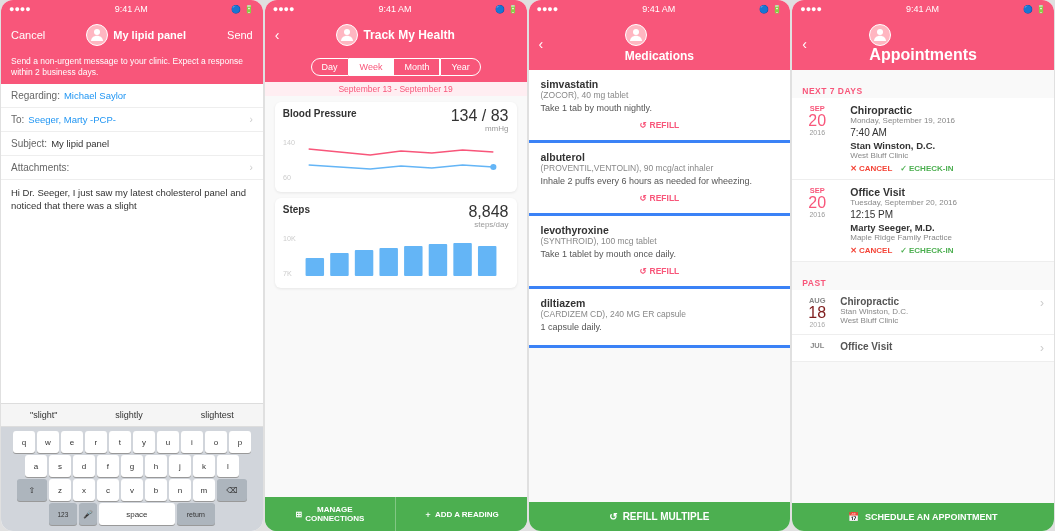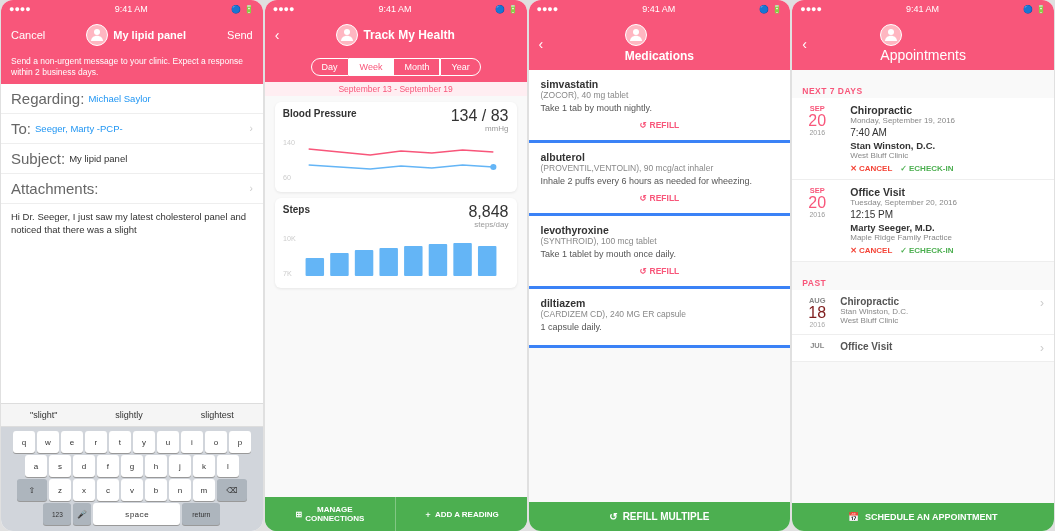--- a/index.html
+++ b/index.html
@@ -92,21 +92,21 @@
     }
     .form-row {
       border-bottom: 1px solid #eee;
       padding: 6px 10px;
       display: flex;
       align-items: center;
       gap: 4px;
     }
     .form-row .label {
       color: #666;
-      font-size: 15px;
+      font-size: 10px;
       white-space: nowrap;
     }
     .form-row .value {
       color: #2196f3;
       font-size: 9.5px;
       flex: 1;
     }
     .form-row .chevron {
       color: #ccc;
       font-size: 10px;
@@ -154,22 +154,21 @@
       color: #333;
     }
     .key.dark {
       background: #adb5bd;
       color: #333;
     }
     .key.wide {
       width: 30px;
     }
     .key.space {
-      width: 87px;
-      font-family: Liberation Mono, monospace;
+      width: 76px;
     }
 
     
     .panel2-header {
       background: #f8567a;
       padding: 6px 10px;
       display: flex;
       align-items: center;
       justify-content: center;
     }
@@ -358,22 +357,22 @@
       position: relative;
     }
     .panel4-header .back-btn {
       color: white;
       font-size: 14px;
       position: absolute;
       left: 10px;
     }
     .panel4-header .title-text {
       color: white;
-      font-size: 14px;
-      font-weight: 400;
+      font-size: 16px;
+      font-weight: 700;
     }
     .panel4-body {
       flex: 1;
       overflow-y: auto;
       background: #f9f9f9;
     }
     .section-label {
       font-size: 8.5px;
       font-weight: 700;
       color: #f8567a;

